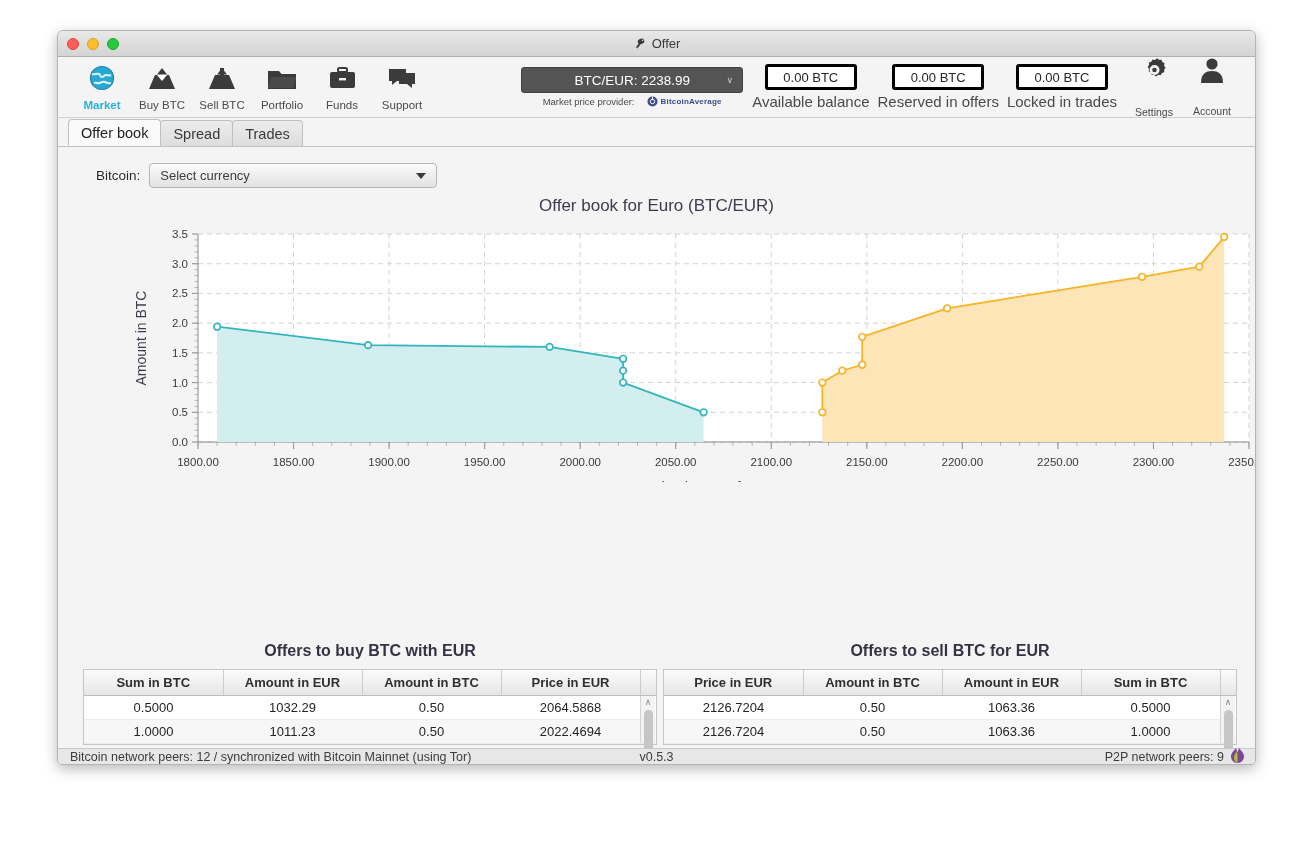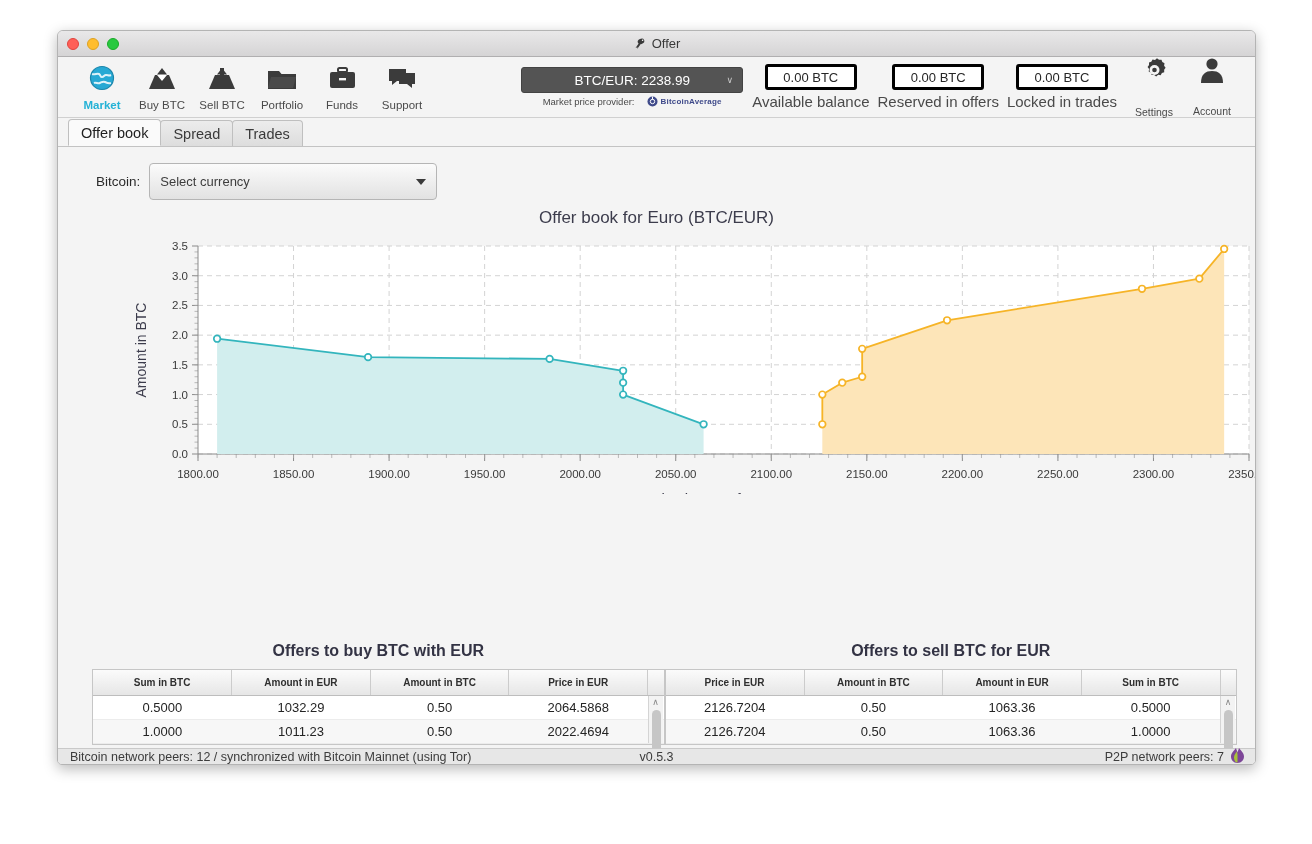--- a/index.html
+++ b/index.html
@@ -140,21 +140,21 @@
     flex: 1; background: #f4f4f4;
     position: relative; overflow: hidden;
   }
 
   #currency-row {
     display: flex; align-items: center; gap: 9px;
     padding: 16px 0 0 38px;
   }
   #currency-label { font-size: 13.5px; color: #2b2b2b; }
   #currency-select {
-    width: 288px; height: 37px;
+    width: 288px; height: 25px;
     background: linear-gradient(#fbfbfb,#e2e2e2);
     border: 1px solid #b5b5b5; border-radius: 4px;
     display: flex; align-items: center;
     padding: 0 10px; font-size: 13px; color: #3d3d3d;
     position: relative; cursor: pointer;
   }
   #currency-caret {
     position: absolute; right: 10px; top: 50%; transform: translateY(-50%);
     width: 0; height: 0;
     border-left: 5px solid transparent; border-right: 5px solid transparent;
@@ -164,40 +164,40 @@
   
   #chart-title {
     text-align: center; font-size: 17px; color: #3c3c4c;
     margin-top: 8px;
   }
   #chart-wrap { position: relative; width: 1199px; height: 262px; margin-top: 4px; }
   #chart-svg { position: absolute; left: 0; top: 0; }
 
   
   #tables-row {
-    position: absolute; left: 16px; right: 0; top: 495px;
+    position: absolute; left: 7px; right: 0; top: 495px;
     display: flex; justify-content: space-between;
     padding: 0 18px;
   }
   .table-col { width: 574px; }
   .table-heading {
     text-align: center; font-size: 16px; font-weight: bold;
     color: #333344; margin-bottom: 9px;
   }
   .tbl {
     border: 1px solid #c6c6c6;
     background: #ffffff;
     position: relative;
   }
   .tbl table { border-collapse: collapse; width: 100%; table-layout: fixed; }
   .tbl th {
     background: linear-gradient(#fbfbfb,#e6e6e6);
     border-right: 1px solid #cccccc;
     border-bottom: 1px solid #bdbdbd;
-    font-size: 10px; font-weight: bold; color: #2f2f2f;
+    font-size: 13px; font-weight: bold; color: #2f2f2f;
     height: 25px; text-align: center;
   }
   .tbl th:last-child { border-right: none; }
   .tbl td {
     font-size: 13px; color: #242424;
     height: 24px; text-align: center;
     border-bottom: 1px solid #ececec;
   }
   .tbl tr:nth-child(even) td { background: #f7f7f7; }
   .tbl .scrollpad { width: 16px; }
@@ -660,21 +660,21 @@
         </div>
       </div>
     </div>
 
   </div>
 
   <div id="statusbar">
     <div id="status-left">Bitcoin network peers: 12 / synchronized with Bitcoin Mainnet (using Tor)</div>
     <div id="status-center">v0.5.3</div>
     <div id="status-right">
-      <span>P2P network peers: 7</span>
+      <span>P2P network peers: 9</span>
       <span>
         <svg width="15" height="17" viewBox="0 0 15 17">
           <path d="M7.5 16 C3.4 16 1 13 1 9.5 C1 6 4 3.6 6 1 C6.7 3 7.1 4.3 7.5 5.6 C7.9 4.3 8.3 3 9 1 C11 3.6 14 6 14 9.5 C14 13 11.6 16 7.5 16 Z" fill="#7d4698"></path>
           <path d="M7.5 15.5 C5.4 15.5 4 13.4 4 10.4 C4 8 5.6 6 7 4.2 C7.2 5.6 7.3 6.6 7.5 7.5 Z" fill="#a8c23a"></path>
         </svg>
       </span>
     </div>
   </div>
 </div>
 

